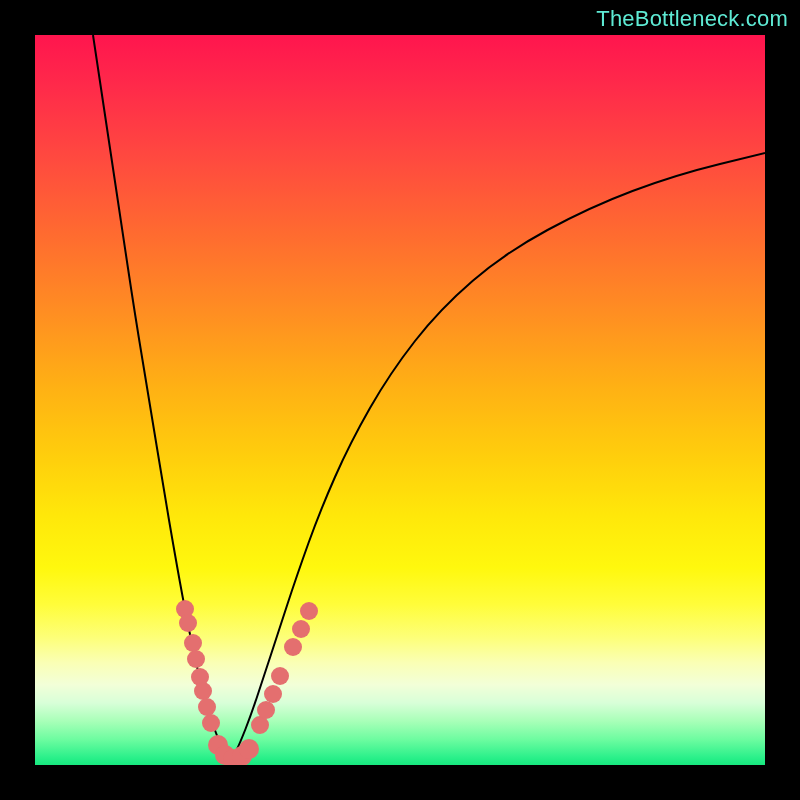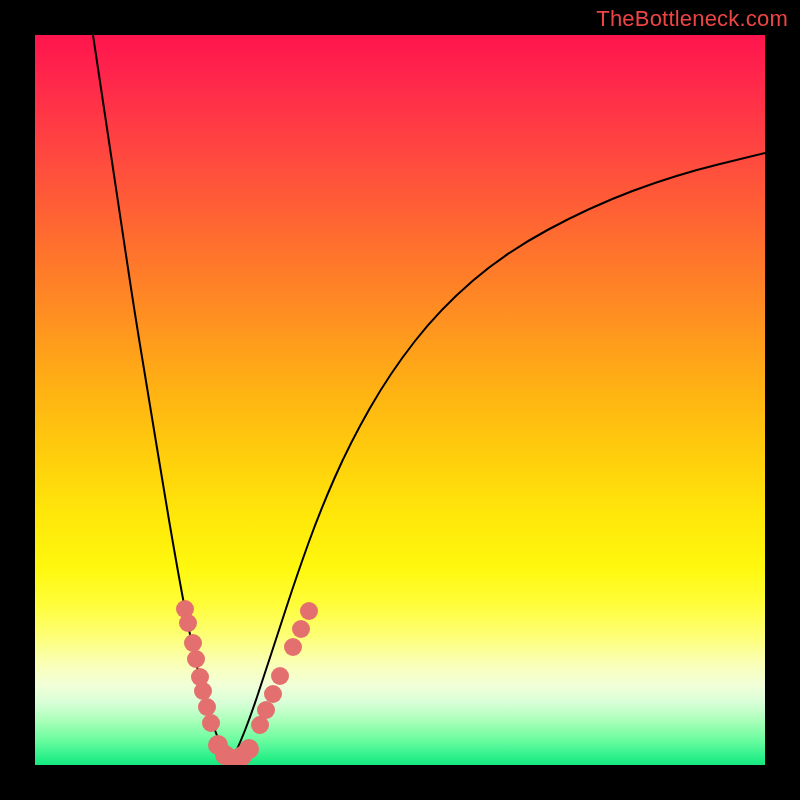--- a/index.html
+++ b/index.html
@@ -59,21 +59,21 @@
     position: absolute;
     left: 0;
     top: 0;
     width: 100%;
     height: 100%;
   }
   .watermark {
     position: absolute;
     top: 6px;
     right: 12px;
-    color: #ef4444;
+    color: #5eead4;
     font-size: 22px;
     font-weight: 500;
     letter-spacing: 0.2px;
     user-select: none;
   }
   .curve-path {
     fill: none;
     stroke: #000;
     stroke-width: 2;
   }

